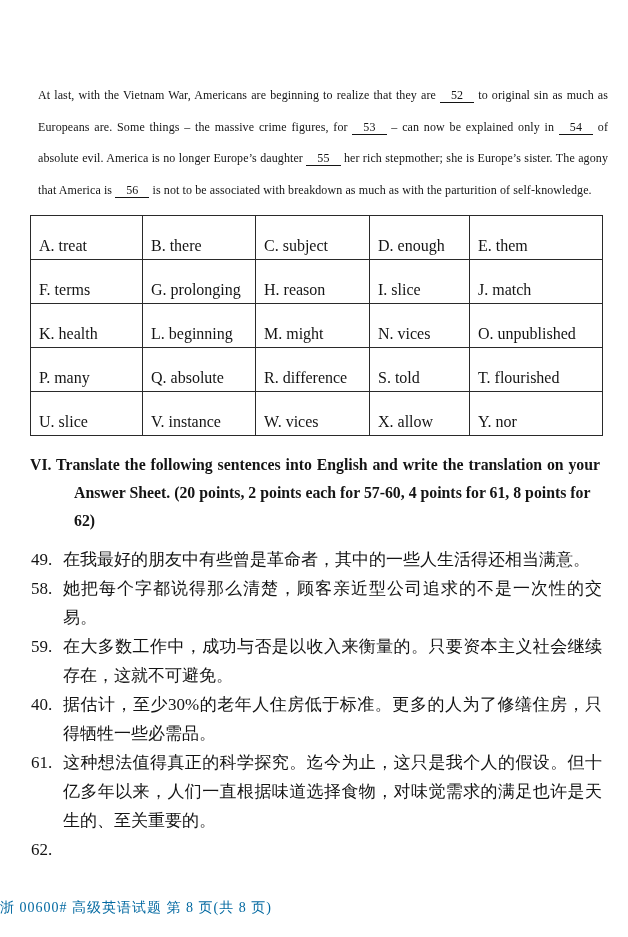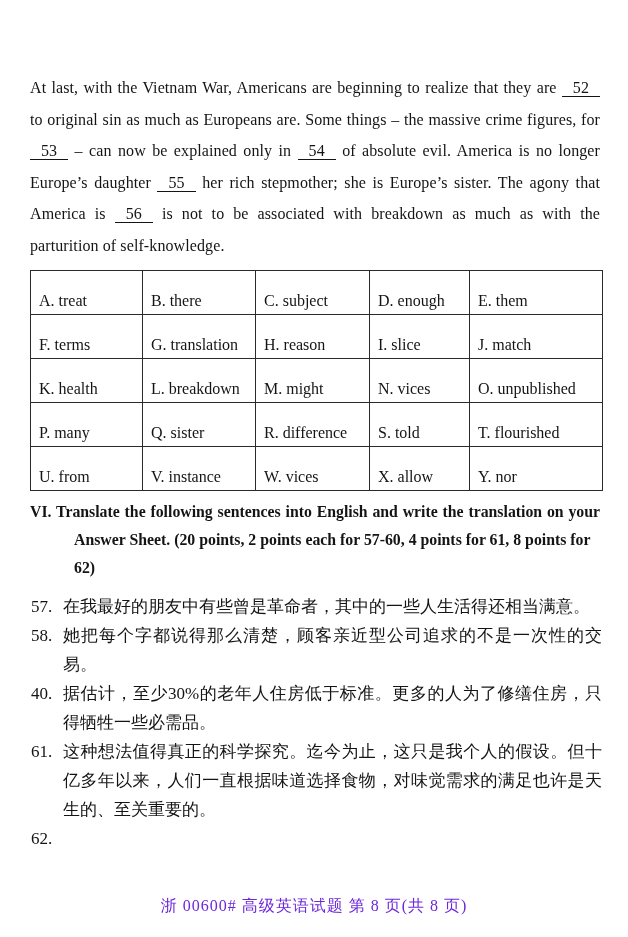--- a/index.html
+++ b/index.html
@@ -13,23 +13,23 @@
     height: 937px;
     background: #ffffff;
     color: #141414;
     font-family: "Liberation Serif", "DejaVu Serif", serif;
     box-sizing: border-box;
     padding: 72px 28px 0 30px;
     overflow: hidden;
   }
   
   .passage {
-    margin: 0;
+    margin: 8px;
     width: 570px;
-    font-size: 16px;
+    font-size: 12px;
     line-height: 31.5px;
     text-align: justify;
     letter-spacing: 0.1px;
   }
   .blank {
     border-bottom: 1.2px solid #141414;
     padding: 0 11px;
     white-space: nowrap;
   }
   
@@ -48,21 +48,21 @@
     overflow: hidden;
     white-space: nowrap;
   }
   .word-table col:nth-child(1) { width: 112px; }
   .word-table col:nth-child(2) { width: 113px; }
   .word-table col:nth-child(3) { width: 114px; }
   .word-table col:nth-child(4) { width: 100px; }
   .word-table col:nth-child(5) { width: 133px; }
   
   .section-heading {
-    margin-top: 7px;
+    margin-top: 15px;
     font-weight: bold;
     font-size: 15.8px;
     line-height: 28px;
     width: 570px;
   }
   .section-heading .line1 {
     text-align: justify;
     text-align-last: justify;
   }
   .section-heading .line2 {
@@ -84,24 +84,23 @@
     position: absolute;
     left: 1px;
     top: 0;
   }
   
   .footer {
     position: absolute;
     left: 0;
     bottom: 20px;
     width: 100%;
-    text-align: center;
-    font-size: 16px;
+    font-size: 14px;
     letter-spacing: 1px;
-    color: #6d28d9;
+    color: #0369a1;
   }
 </style>
 </head>
 <body>
 
 <div class="page">
 
   <p class="passage"><span>At last, with the Vietnam War, Americans are beginning to realize that they are </span><span class="blank">52</span><span> to original sin as much as Europeans are. Some things – the massive crime figures, for </span><span class="blank">53</span><span> – can now be explained only in </span><span class="blank">54</span><span> of absolute evil. America is no longer Europe’s daughter </span><span class="blank">55</span><span> her rich stepmother; she is Europe’s sister. The agony that America is </span><span class="blank">56</span><span> is not to be associated with breakdown as much as with the parturition of self-knowledge.</span></p>
 
   <table class="word-table">
@@ -115,57 +114,58 @@
     <tbody>
         <tr>
           <td>A. treat</td>
           <td>B. there</td>
           <td>C. subject</td>
           <td>D. enough</td>
           <td>E. them</td>
         </tr>
         <tr>
           <td>F. terms</td>
-          <td>G. translation</td>
+          <td>G. prolonging</td>
           <td>H. reason</td>
           <td>I. slice</td>
           <td>J. match</td>
         </tr>
         <tr>
           <td>K. health</td>
-          <td>L. breakdown</td>
+          <td>L. beginning</td>
           <td>M. might</td>
           <td>N. vices</td>
           <td>O. unpublished</td>
         </tr>
         <tr>
           <td>P. many</td>
-          <td>Q. sister</td>
+          <td>Q. absolute</td>
           <td>R. difference</td>
           <td>S. told</td>
           <td>T. flourished</td>
         </tr>
         <tr>
-          <td>U. from</td>
+          <td>U. slice</td>
           <td>V. instance</td>
           <td>W. vices</td>
           <td>X. allow</td>
           <td>Y. nor</td>
         </tr>
       </tbody>
   </table>
 
   <div class="section-heading">
     <div class="line1">VI. Translate the following sentences into English and write the translation on your</div>
     <div class="line2">Answer Sheet. (20 points, 2 points each for 57-60, 4 points for 61, 8 points for 62)</div>
   </div>
 
   <div class="translation-list">
-      <div class="titem"><span class="num">57.</span><span>在我最好的朋友中有些曾是革命者，其中的一些人生活得还相当满意。</span></div>
+      <div class="titem"><span class="num">49.</span><span>在我最好的朋友中有些曾是革命者，其中的一些人生活得还相当满意。</span></div>
       <div class="titem"><span class="num">58.</span><span>她把每个字都说得那么清楚，顾客亲近型公司追求的不是一次性的交易。</span></div>
+      <div class="titem"><span class="num">59.</span><span>在大多数工作中，成功与否是以收入来衡量的。只要资本主义社会继续存在，这就不可避免。</span></div>
       <div class="titem"><span class="num">40.</span><span>据估计，至少30%的老年人住房低于标准。更多的人为了修缮住房，只得牺牲一些必需品。</span></div>
       <div class="titem"><span class="num">61.</span><span>这种想法值得真正的科学探究。迄今为止，这只是我个人的假设。但十亿多年以来，人们一直根据味道选择食物，对味觉需求的满足也许是天生的、至关重要的。</span></div>
       <div class="titem"><span class="num">62.</span></div>
     </div>
 
   <div class="footer">浙 00600#  高级英语试题  第 8 页(共 8 页)</div>
 
 </div>
 
 </body></html>

